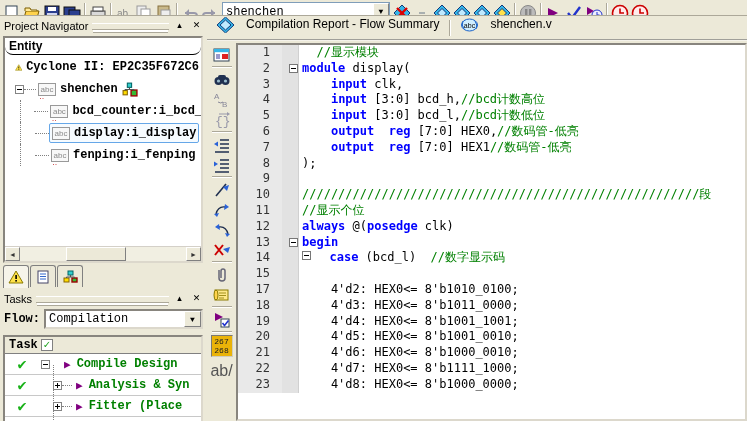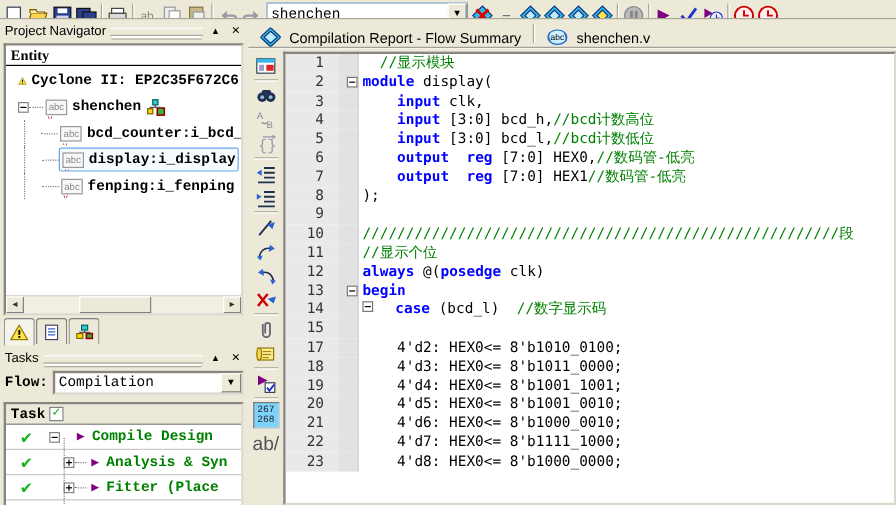--- a/index.html
+++ b/index.html
@@ -26,21 +26,21 @@
   .panel-title { height:17px; display:flex; align-items:center; padding:0 4px; gap:4px; }
   .panel-title .lbl { font-size:11px; color:#000; white-space:nowrap; }
   .panel-title .grip { flex:1; height:7px; border-top:1px solid #fff; border-bottom:1px solid #aca899;
      box-shadow:0 3px 0 -1px #fff, 0 4px 0 -1px #aca899; margin-top:2px; }
   .ptn-btn { width:13px; height:12px; font-size:9px; line-height:11px; text-align:center;
      color:#000; cursor:default; }
 
   .tree-frame { position:absolute; left:3px; right:4px; top:19px; bottom:158px;
     background:#fff; border:2px inset #dcd8cc; overflow:hidden; }
   .tree-header { height:17px; border-bottom:1px solid #000; display:flex; align-items:center;
-    padding-left:4px; font-family:Liberation Serif, serif; font-weight:bold; font-size:12px; background:#fff; }
+    padding-left:4px; font-family:Liberation Sans, sans-serif; font-weight:bold; font-size:12px; background:#fff;border-radius:8px; }
   .tree-body { position:absolute; top:18px; left:0; right:0; bottom:16px; overflow:hidden; }
   .tree-row { height:22px; display:flex; align-items:center; white-space:nowrap;
     font-family:"Liberation Mono",monospace; font-size:12px; font-weight:bold; color:#000; position:relative; }
   .tree-row.selected .rowbox { border:1px solid #66a7e8; border-radius:2px; background:#f6fbff; }
   .rowbox { display:flex; align-items:center; height:20px; padding:0 2px; gap:4px; overflow:hidden; }
   .expander { width:9px; height:9px; border:1px solid #848484; background:#fff; position:relative; flex:0 0 auto; }
   .expander::before { content:""; position:absolute; left:1px; right:1px; top:3px; height:1px; background:#000; }
   .expander.plus::after { content:""; position:absolute; top:1px; bottom:1px; left:3px; width:1px; background:#000; }
   .dots { border-top:1px dotted #808080; height:0; flex:0 0 auto; }
   .vdots { position:absolute; border-left:1px dotted #808080; width:0; }
@@ -81,28 +81,28 @@
   .task-row .chk { color:#19b219; font-size:15px; font-weight:bold; width:34px; text-align:center; flex:0 0 auto; }
   .task-row .play { color:#800080; font-size:11px; margin:0 6px 0 4px; flex:0 0 auto; }
   .task-row .texp { margin-left:14px; flex:0 0 auto; }
   .task-row .texp.root { margin-left:2px; }
   .task-row .dots { width:10px; }
 
   
   .editor-col { position:absolute; left:207px; top:17px; right:0; bottom:0; }
   .tabbar { position:absolute; left:0; right:0; top:0; height:24px; border-bottom:2px groove #f4f2ea;
     display:flex; align-items:center; gap:6px; padding-left:10px; background:#ece9d8; }
-  .tabbar .tab { display:flex; align-items:flex-end; gap:7px; font-size:12px; color:#000; height:100%; }
+  .tabbar .tab { display:flex; align-items:flex-start; gap:12px; font-size:12px; color:#000; height:100%; }
   .tab-div { width:2px; height:16px; border-left:1px solid #aca899; border-right:1px solid #fff; margin:0 4px; }
 
   .side-toolbar { position:absolute; left:1px; top:26px; width:27px; bottom:0; display:flex;
     flex-direction:column; align-items:center; gap:1px; padding-top:2px; }
   .st-icon { width:22px; height:19px; display:flex; align-items:center; justify-content:center; flex:0 0 auto; }
   .st-sep { width:20px; height:2px; border-top:1px solid #aca899; border-bottom:1px solid #fff; margin:1px 0; flex:0 0 auto; }
-  .st-counter { width:22px; border:1px inset #cfccc0; background:#7dd3fc; font-family:"Liberation Mono",monospace;
+  .st-counter { width:22px; border:1px inset #cfccc0; background:#eab308; font-family:"Liberation Mono",monospace;
     font-size:8px; line-height:9px; text-align:center; padding:1px 0; color:#222; }
   .st-ab { font-size:16px; color:#555; font-family:"Liberation Sans",sans-serif; }
 
   .code-frame { position:absolute; left:29px; top:26px; right:0; bottom:0; border:2px inset #dcd8cc;
     background:#fff; overflow:hidden; }
   .code-scroll { position:absolute; inset:0; overflow:hidden;
     font-family:"DejaVu Sans Mono","Liberation Mono",monospace; font-size:12px; line-height:15.8px; }
   .cl { display:flex; height:15.8px; }
   .cl .ln { width:44px; text-align:right; padding-right:12px; background:#e9e9e9; color:#333; flex:0 0 auto; }
   .cl .fold { width:17px; background:#e2e2e2; border-right:1px solid #d0d0d0; flex:0 0 auto;

